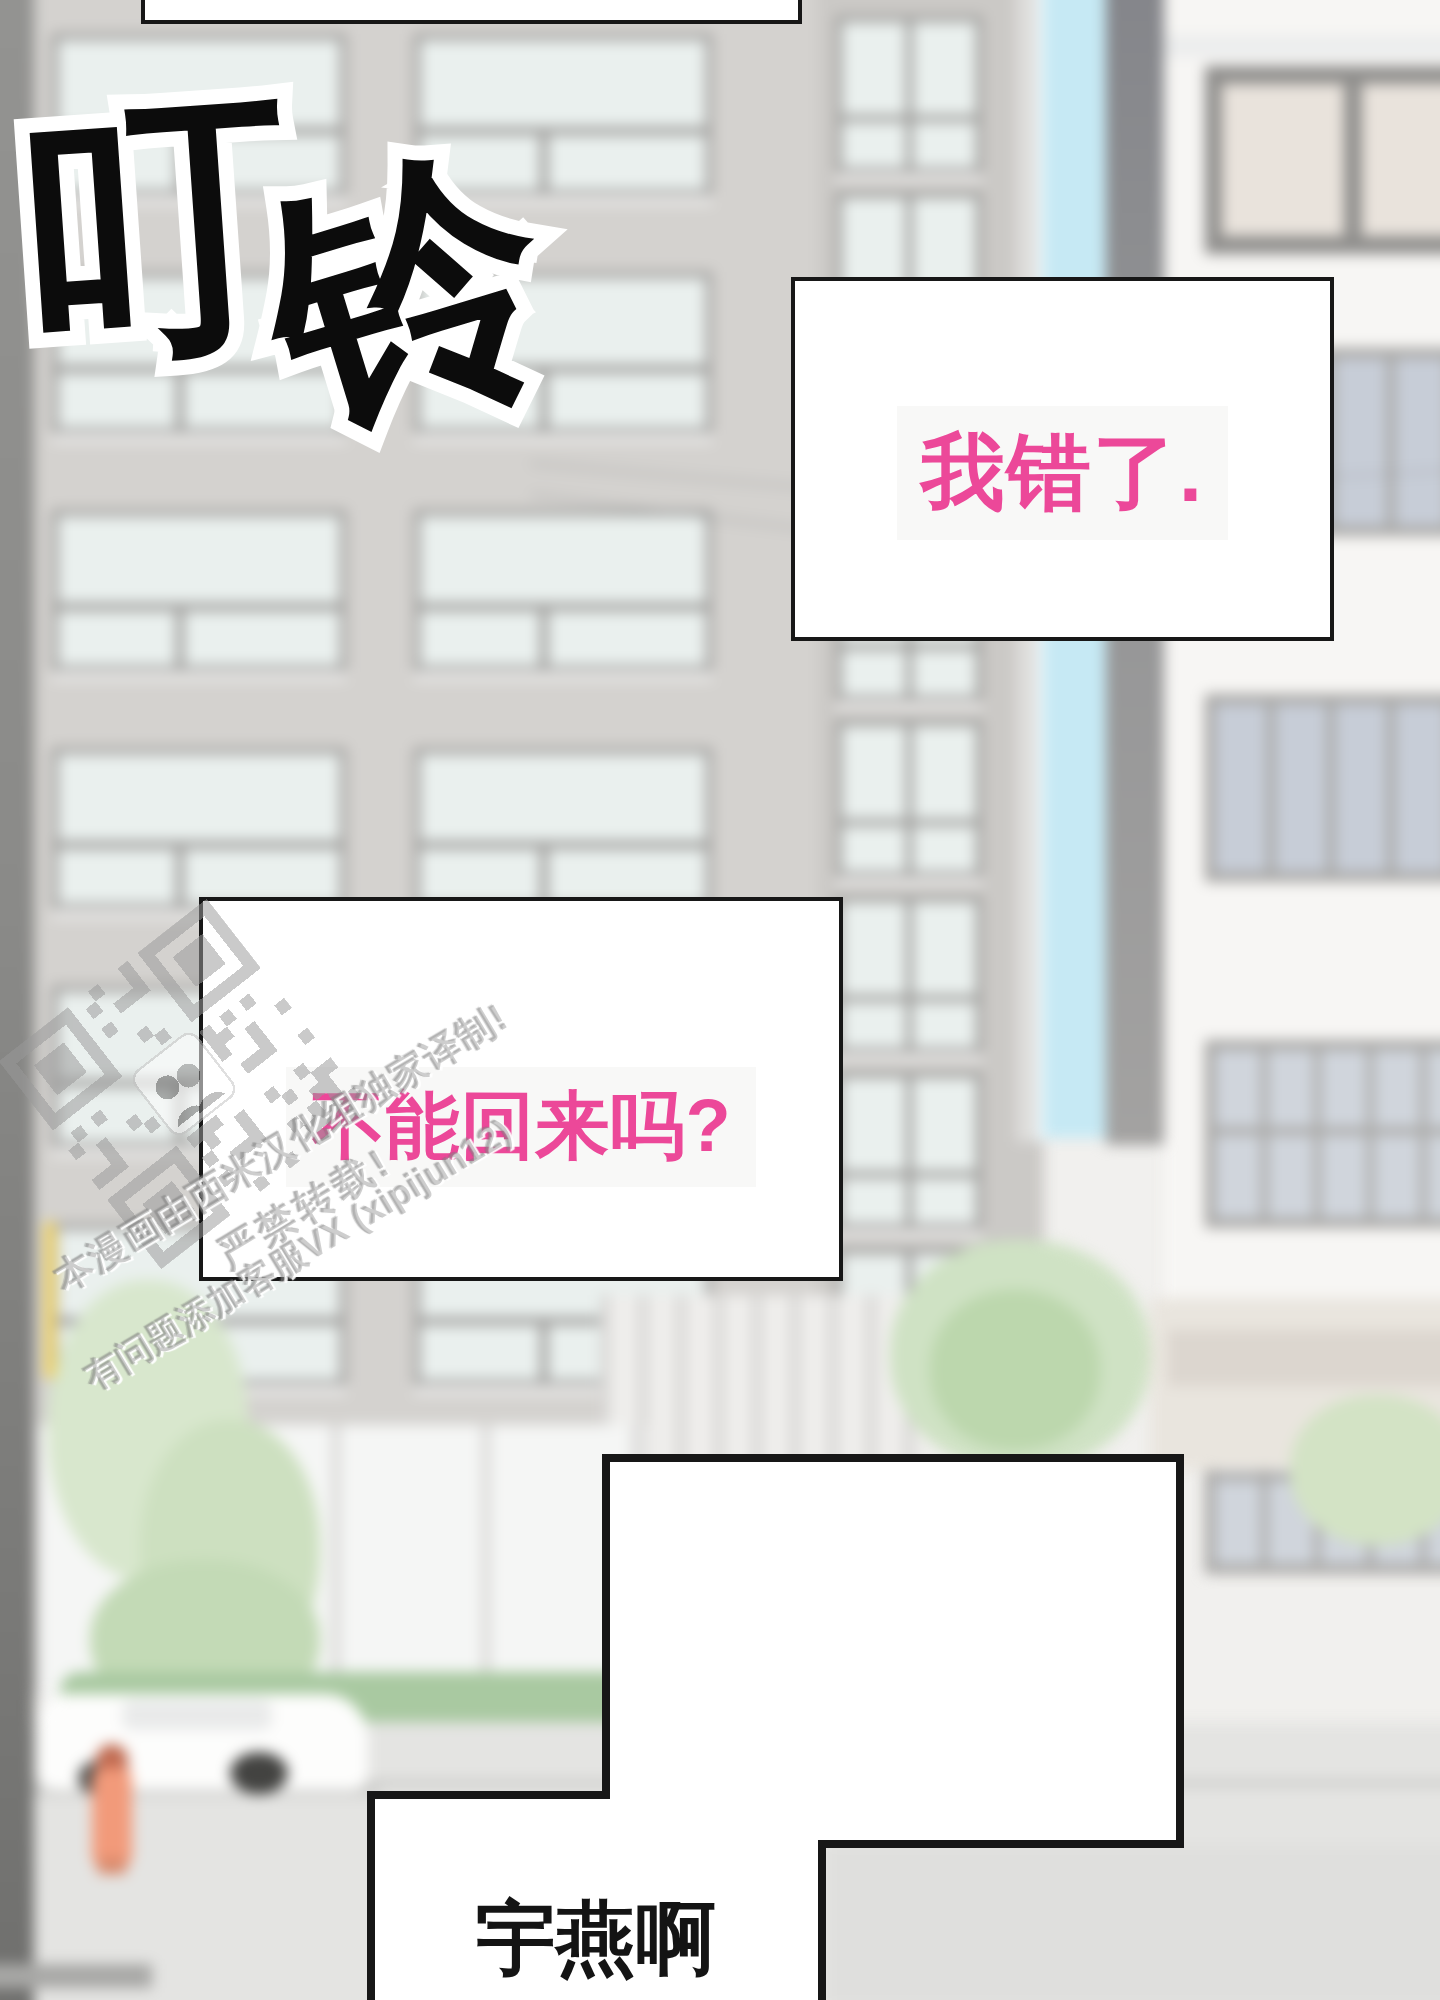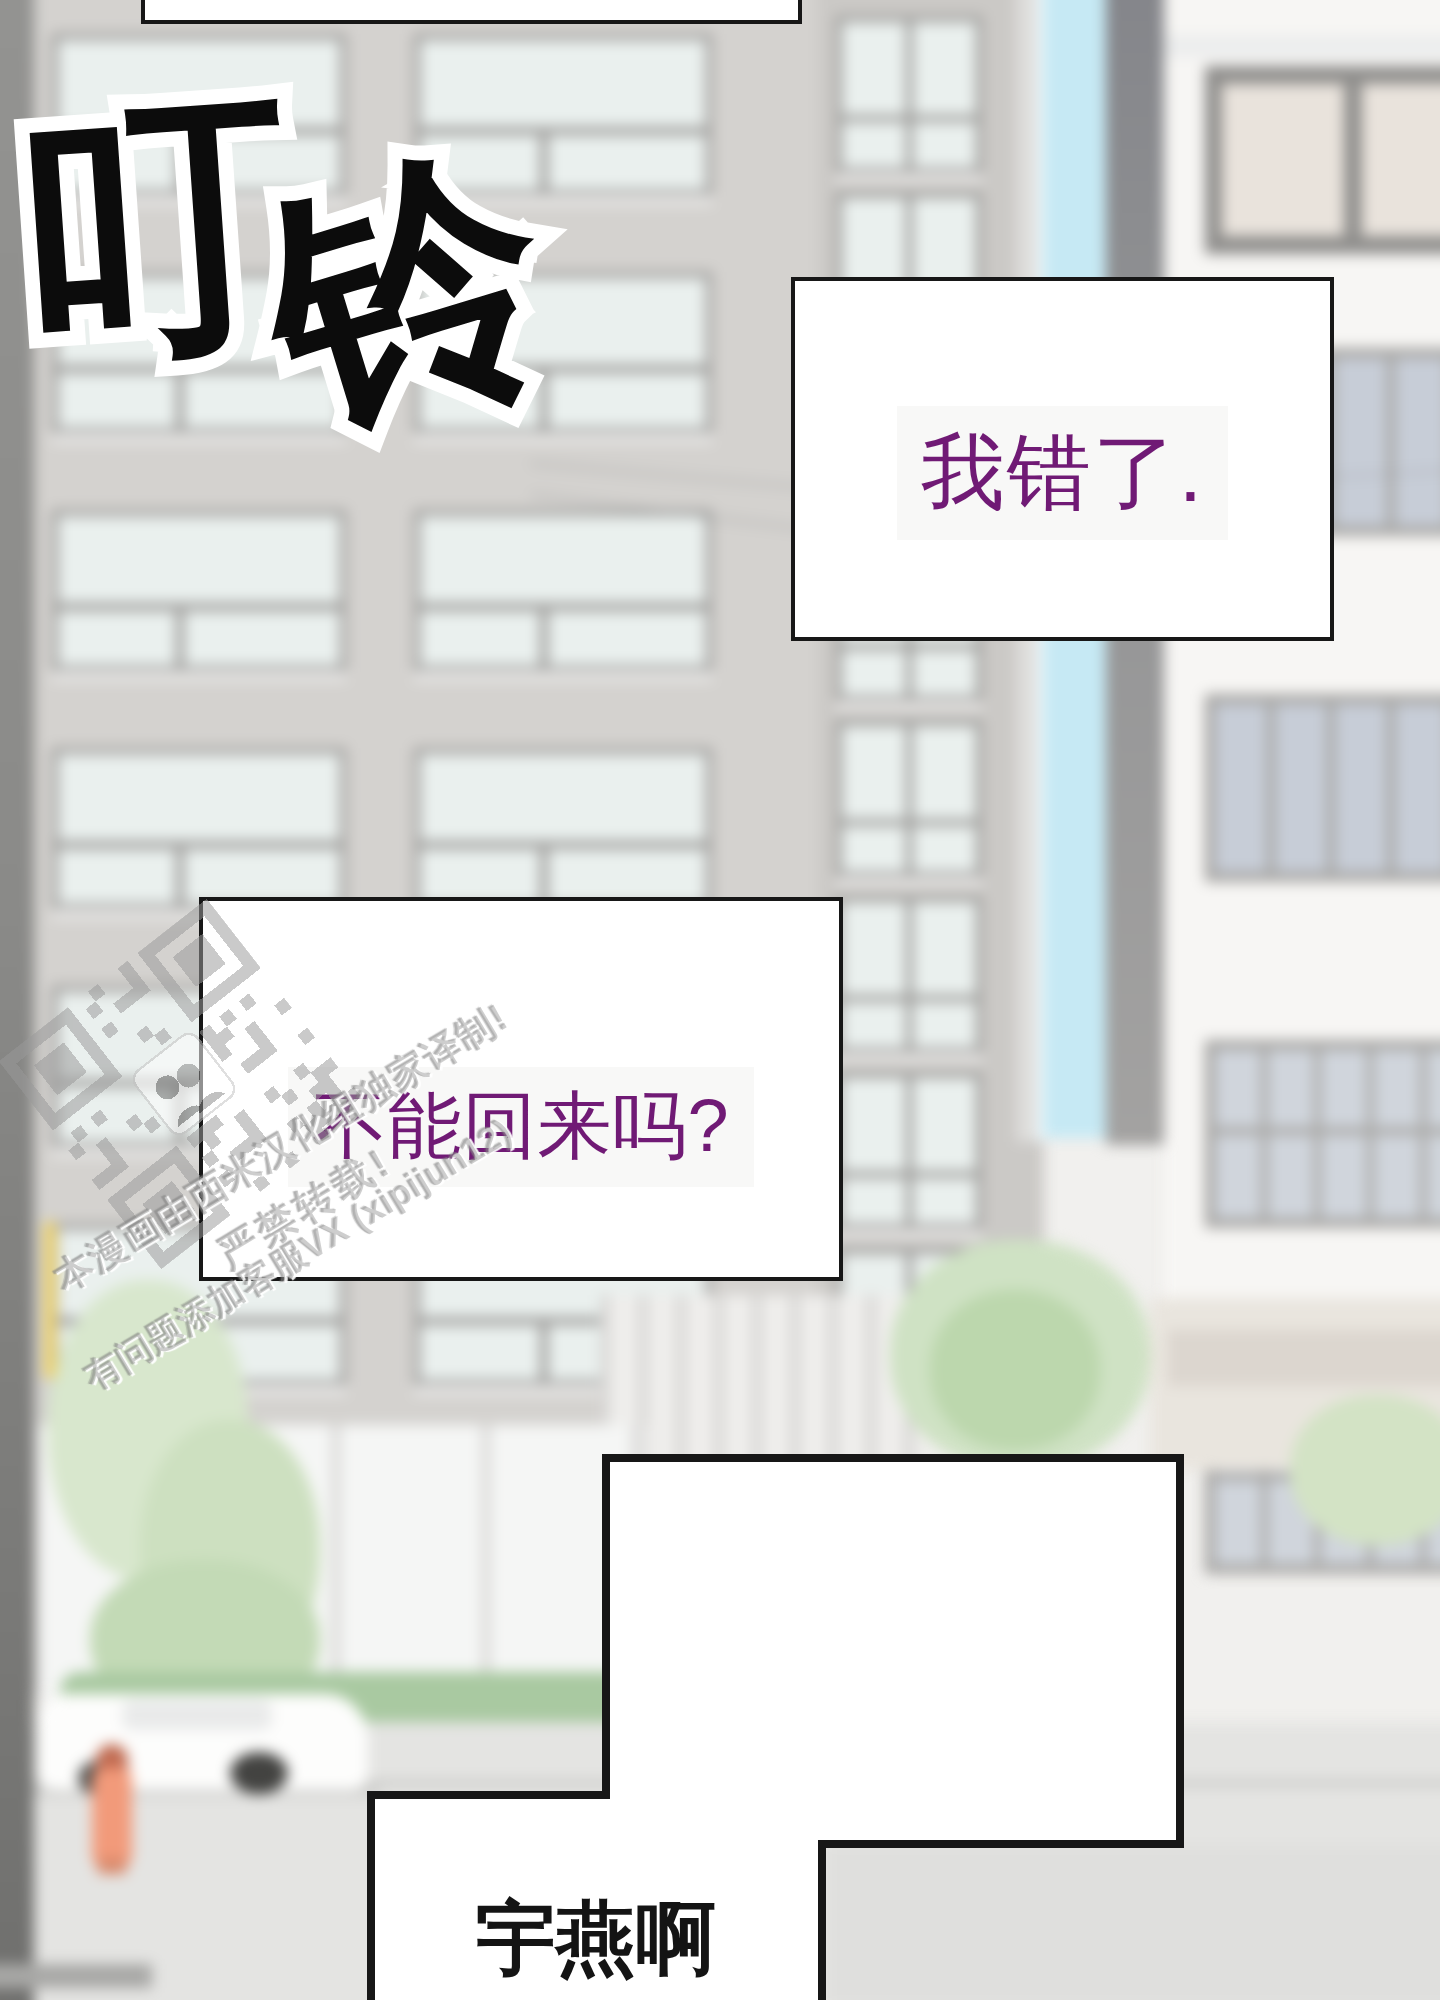--- a/index.html
+++ b/index.html
@@ -56,21 +56,21 @@
   .sign-red{left:0px;top:1405px;width:12px;height:44px;background:#dc9a90;}
   .base-dark{left:-20px;top:1964px;width:172px;height:24px;background:#a8a8a6;}
   .cable{height:3px;background:#96979a;opacity:.5;}
 
   
   .boxes{position:absolute;left:0;top:0;width:1440px;height:2000px;}
   .speech-box{position:absolute;background:#ffffff;border:4px solid #171717;}
   .box-top{left:141px;top:-22px;width:661px;height:46px;}
   .box1{left:791px;top:277px;width:543px;height:364px;display:flex;align-items:center;justify-content:center;}
   .box2{left:199px;top:897px;width:644px;height:384px;display:flex;align-items:center;justify-content:center;}
-  .speech-text{font-weight:400;color:#701a75;white-space:nowrap;
+  .speech-text{font-weight:700;color:#ec4899;white-space:nowrap;
       background:rgba(244,244,242,.6);padding:10px 24px;}
   .t1{font-size:84px;transform:translateY(14px);letter-spacing:2px;}
   .t2{font-size:74px;transform:translateY(38px);letter-spacing:1px;}
   .combined-svg{position:absolute;left:0;top:0;}
   .t3{position:absolute;left:620px;top:1592px;width:548px;text-align:center;
       font-size:82px;line-height:1.2;font-weight:700;color:#141414;}
   .t3 span{display:block;background:rgba(244,244,242,.55);}
   .t4{position:absolute;left:381px;top:1886px;width:430px;text-align:center;
       font-size:80px;font-weight:700;color:#141414;}
 

